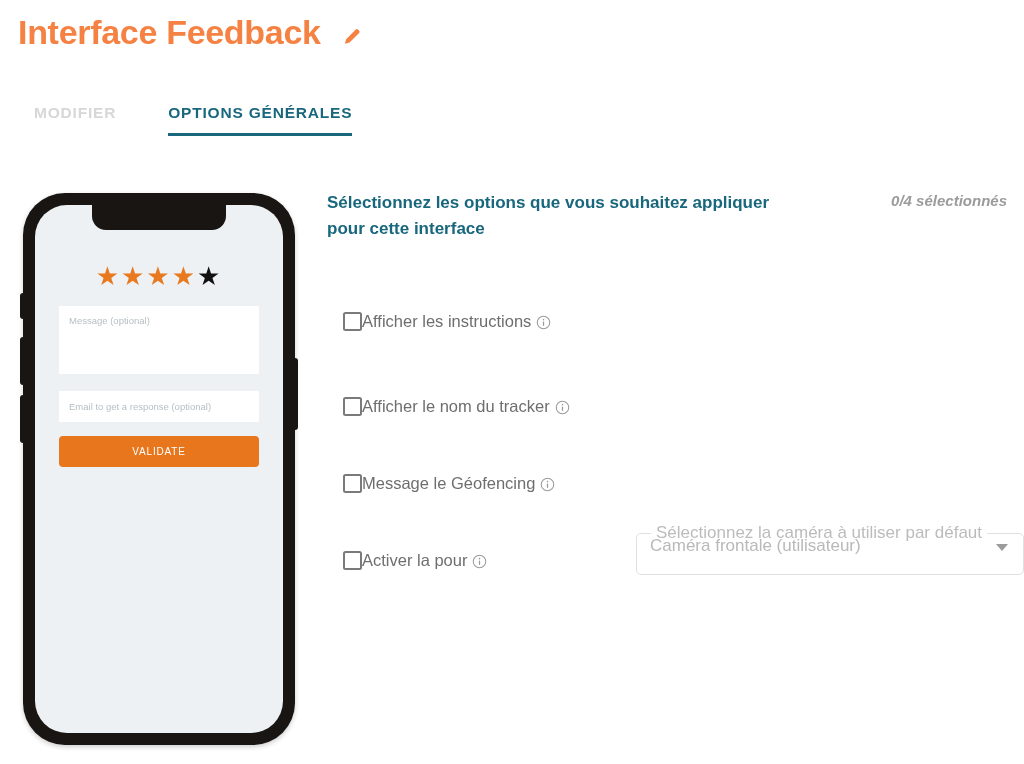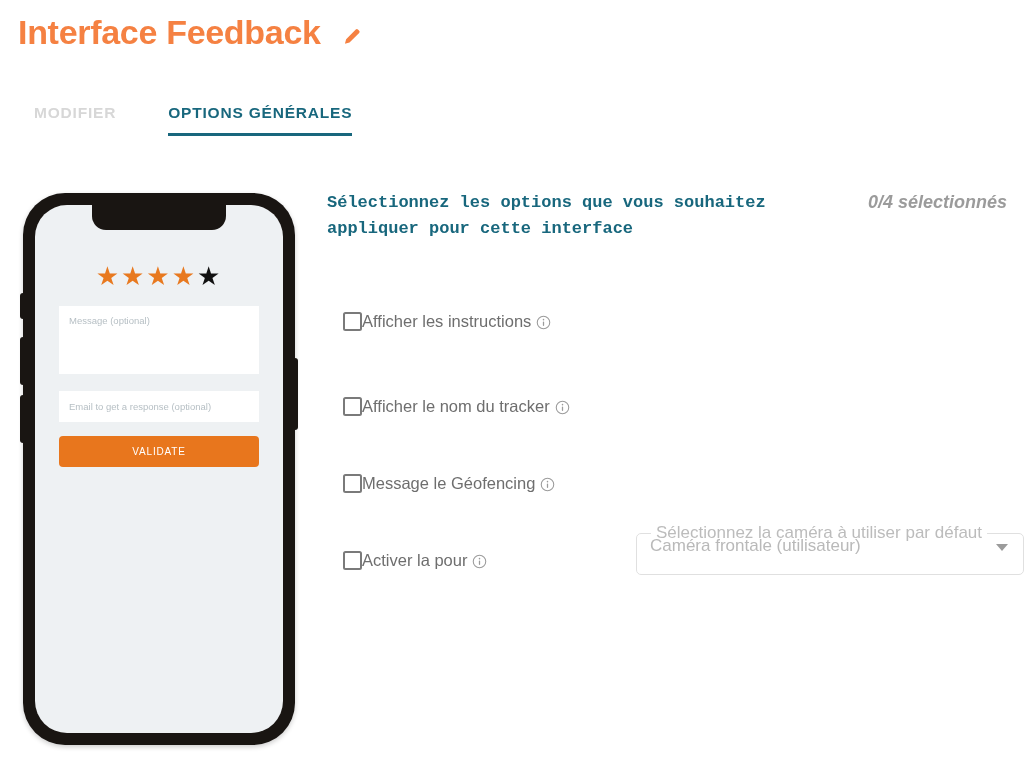--- a/index.html
+++ b/index.html
@@ -93,25 +93,25 @@
     display: flex; align-items: center; justify-content: center;
     cursor: pointer;
   }
 
   
   .panel { position: absolute; left: 327px; top: 190px; width: 680px; }
 
   .panel-head { position: relative; height: 62px; }
   .panel-heading {
     position: absolute; left: 0; top: 0; width: 470px;
-    color: #18677d; font-size: 17px; font-weight: bold; line-height: 1.55; font-family: Liberation Mono, monospace;
+    color: #18677d; font-size: 17px; font-weight: bold; line-height: 1.55;
   }
   .panel-counter {
     position: absolute; right: 0; top: 2px;
-    color: #9b9b9b; font-size: 18px; font-style: italic;
+    color: #9b9b9b; font-size: 15px; font-style: italic;
     font-weight: bold; white-space: nowrap;
   }
 
   .opt-list { position: absolute; left: 16px; top: 120px; width: 680px; }
   .opt-row { position: relative; height: 77px; }
   .opt-row.r1 { height: 85px; }
   .opt-row.r2 { height: 77px; }
   .opt-row.r3 { height: 77px; }
 
   .opt-left {

